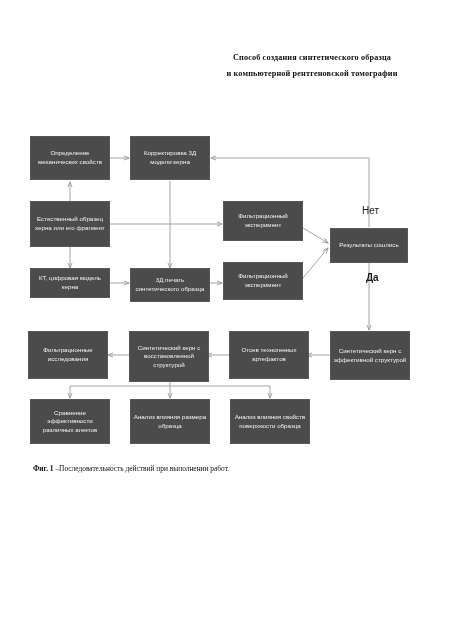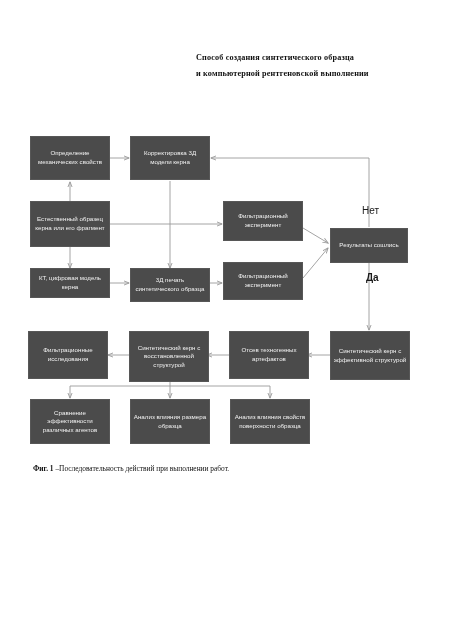--- a/index.html
+++ b/index.html
@@ -20,20 +20,21 @@
     width: 452px;
     height: 640px;
     background: #ffffff;
   }
   
   .title-block {
     position: absolute;
     left: 196px;
     top: 50px;
     width: 232px;
+    text-align: center;
     font-family: "Liberation Serif", serif;
     font-weight: bold;
     font-size: 8.2px;
     line-height: 15.5px;
     color: #111111;
     letter-spacing: 0.15px;
   }
   .title-line { display: block; white-space: nowrap; }
 
   
@@ -91,21 +92,21 @@
   }
   .caption b { font-weight: bold; }
 </style>
 </head>
 <body>
 
 <div id="page">
 
   <div class="title-block">
     <span class="title-line">Способ создания синтетического образца</span>
-    <span class="title-line">и компьютерной рентгеновской выполнении</span>
+    <span class="title-line">и компьютерной рентгеновской томографии</span>
   </div>
 
   <div id="diagram">
 
     <svg id="arrow-layer" viewBox="0 0 452 640" width="452" height="640" xmlns="http://www.w3.org/2000/svg">
       <defs>
         <marker id="ah" markerWidth="7" markerHeight="7" refX="5.4" refY="2.6" orient="auto" markerUnits="userSpaceOnUse">
           <path d="M0,0.4 L5.6,2.6 L0,4.8" fill="none" stroke="#9a9a9a" stroke-width="0.9"></path>
         </marker>
       </defs>

